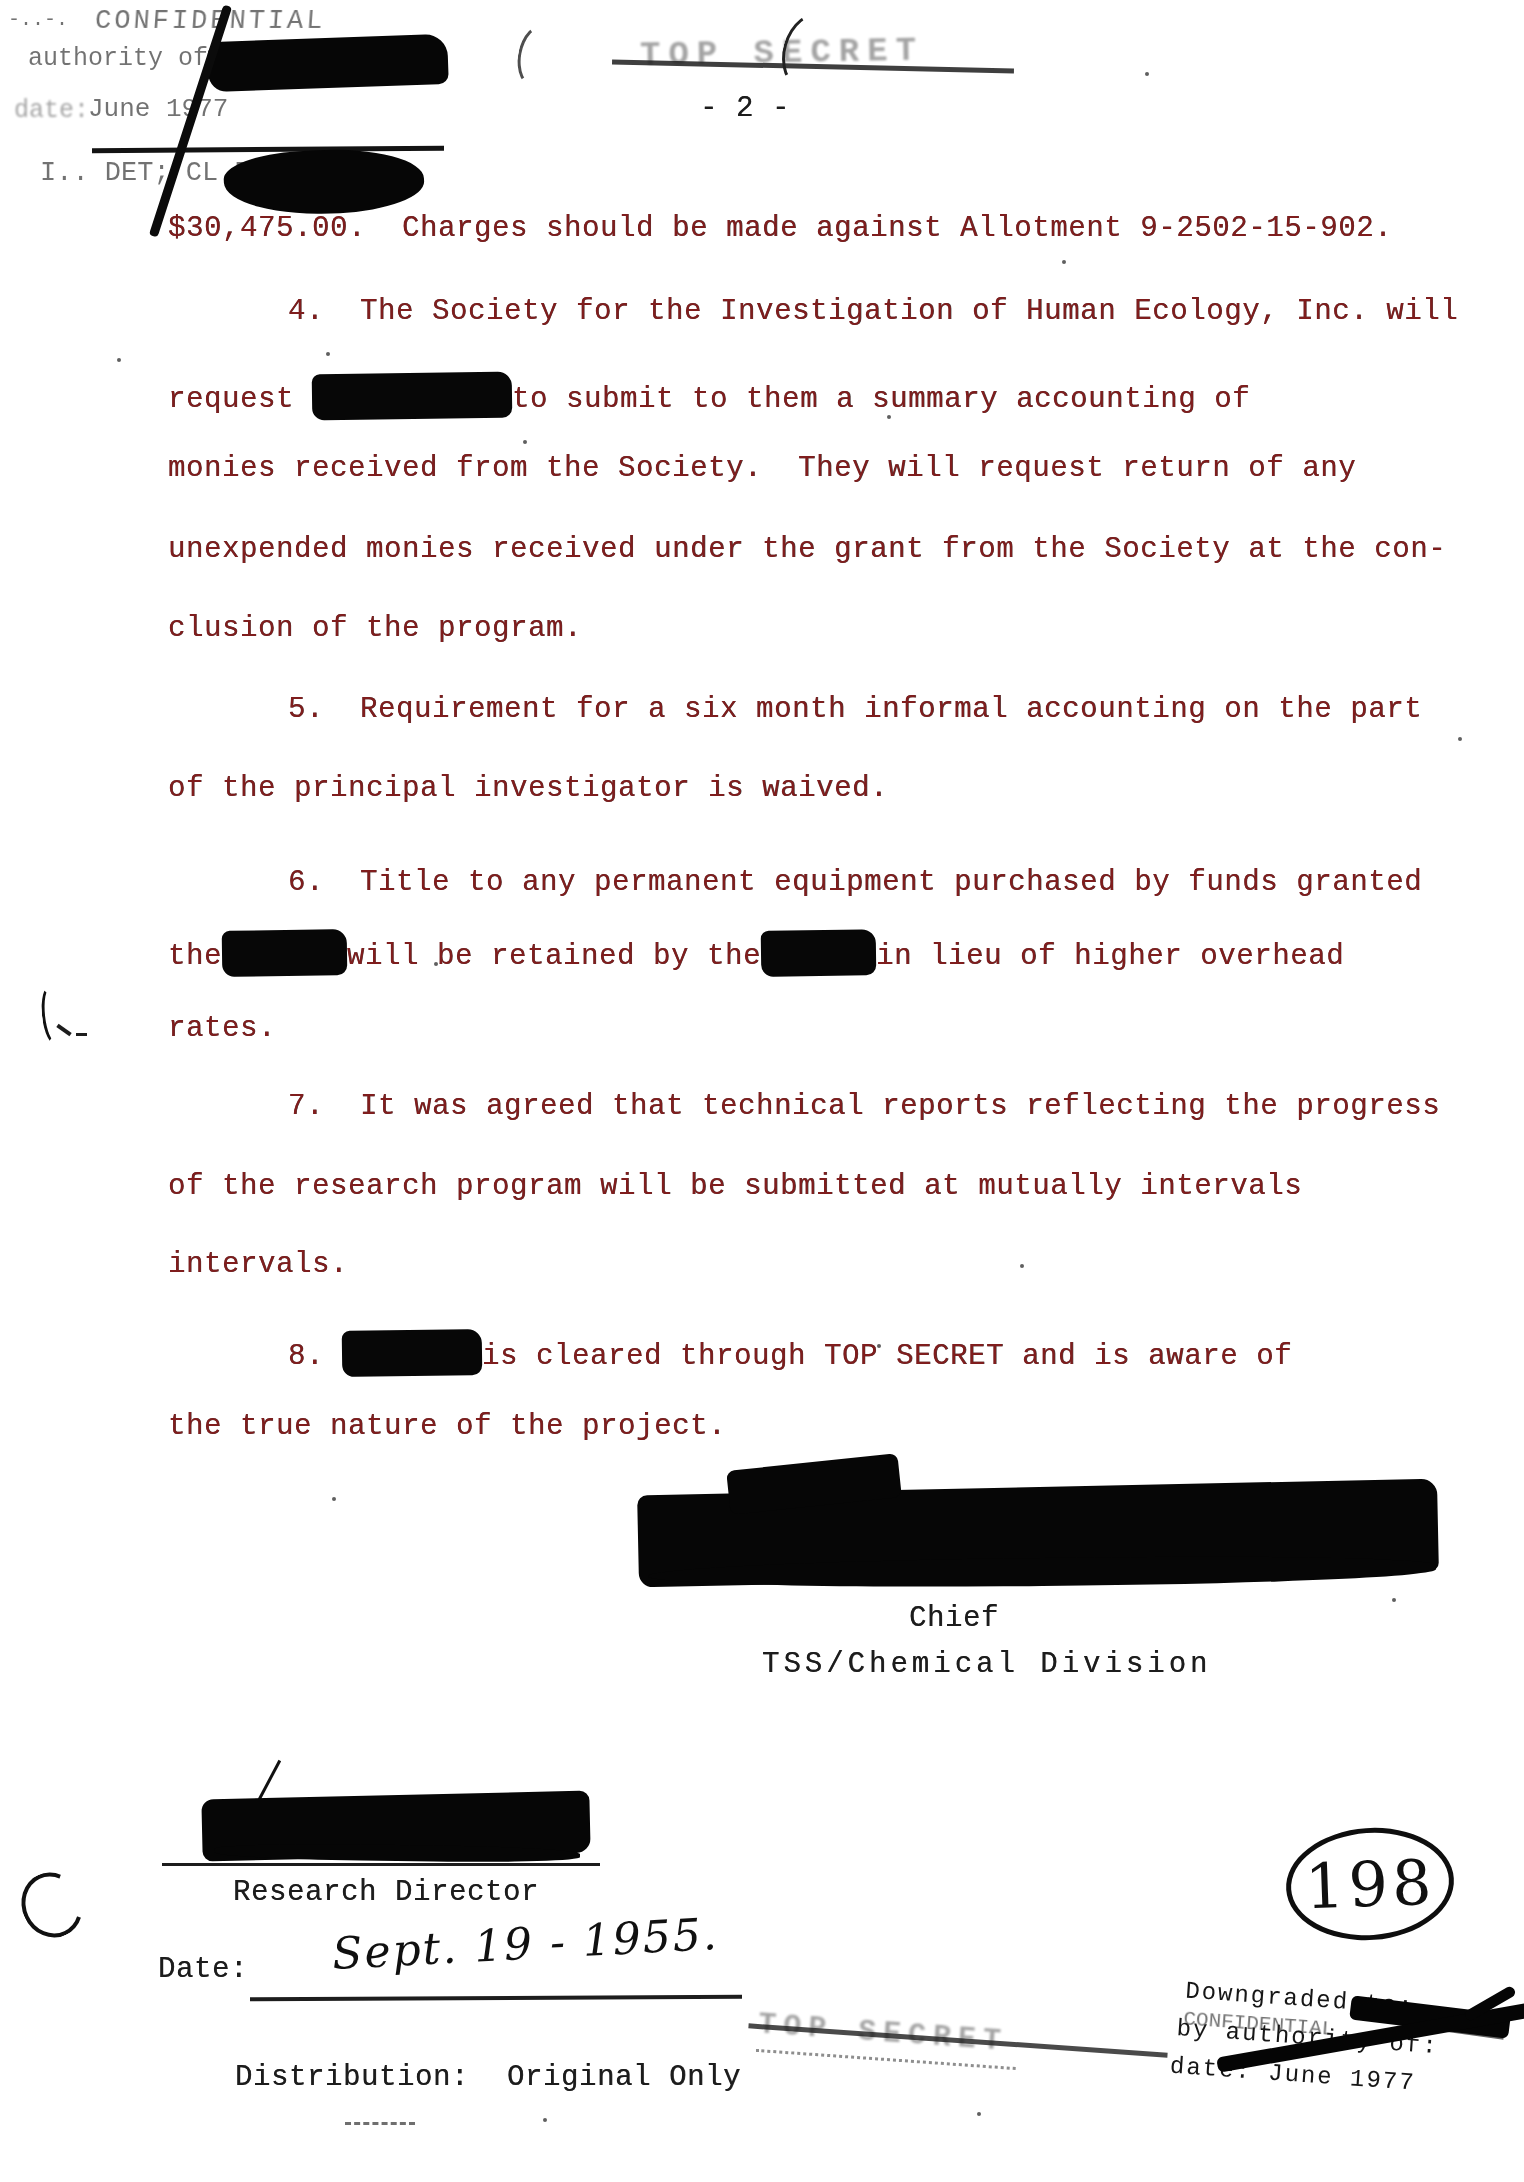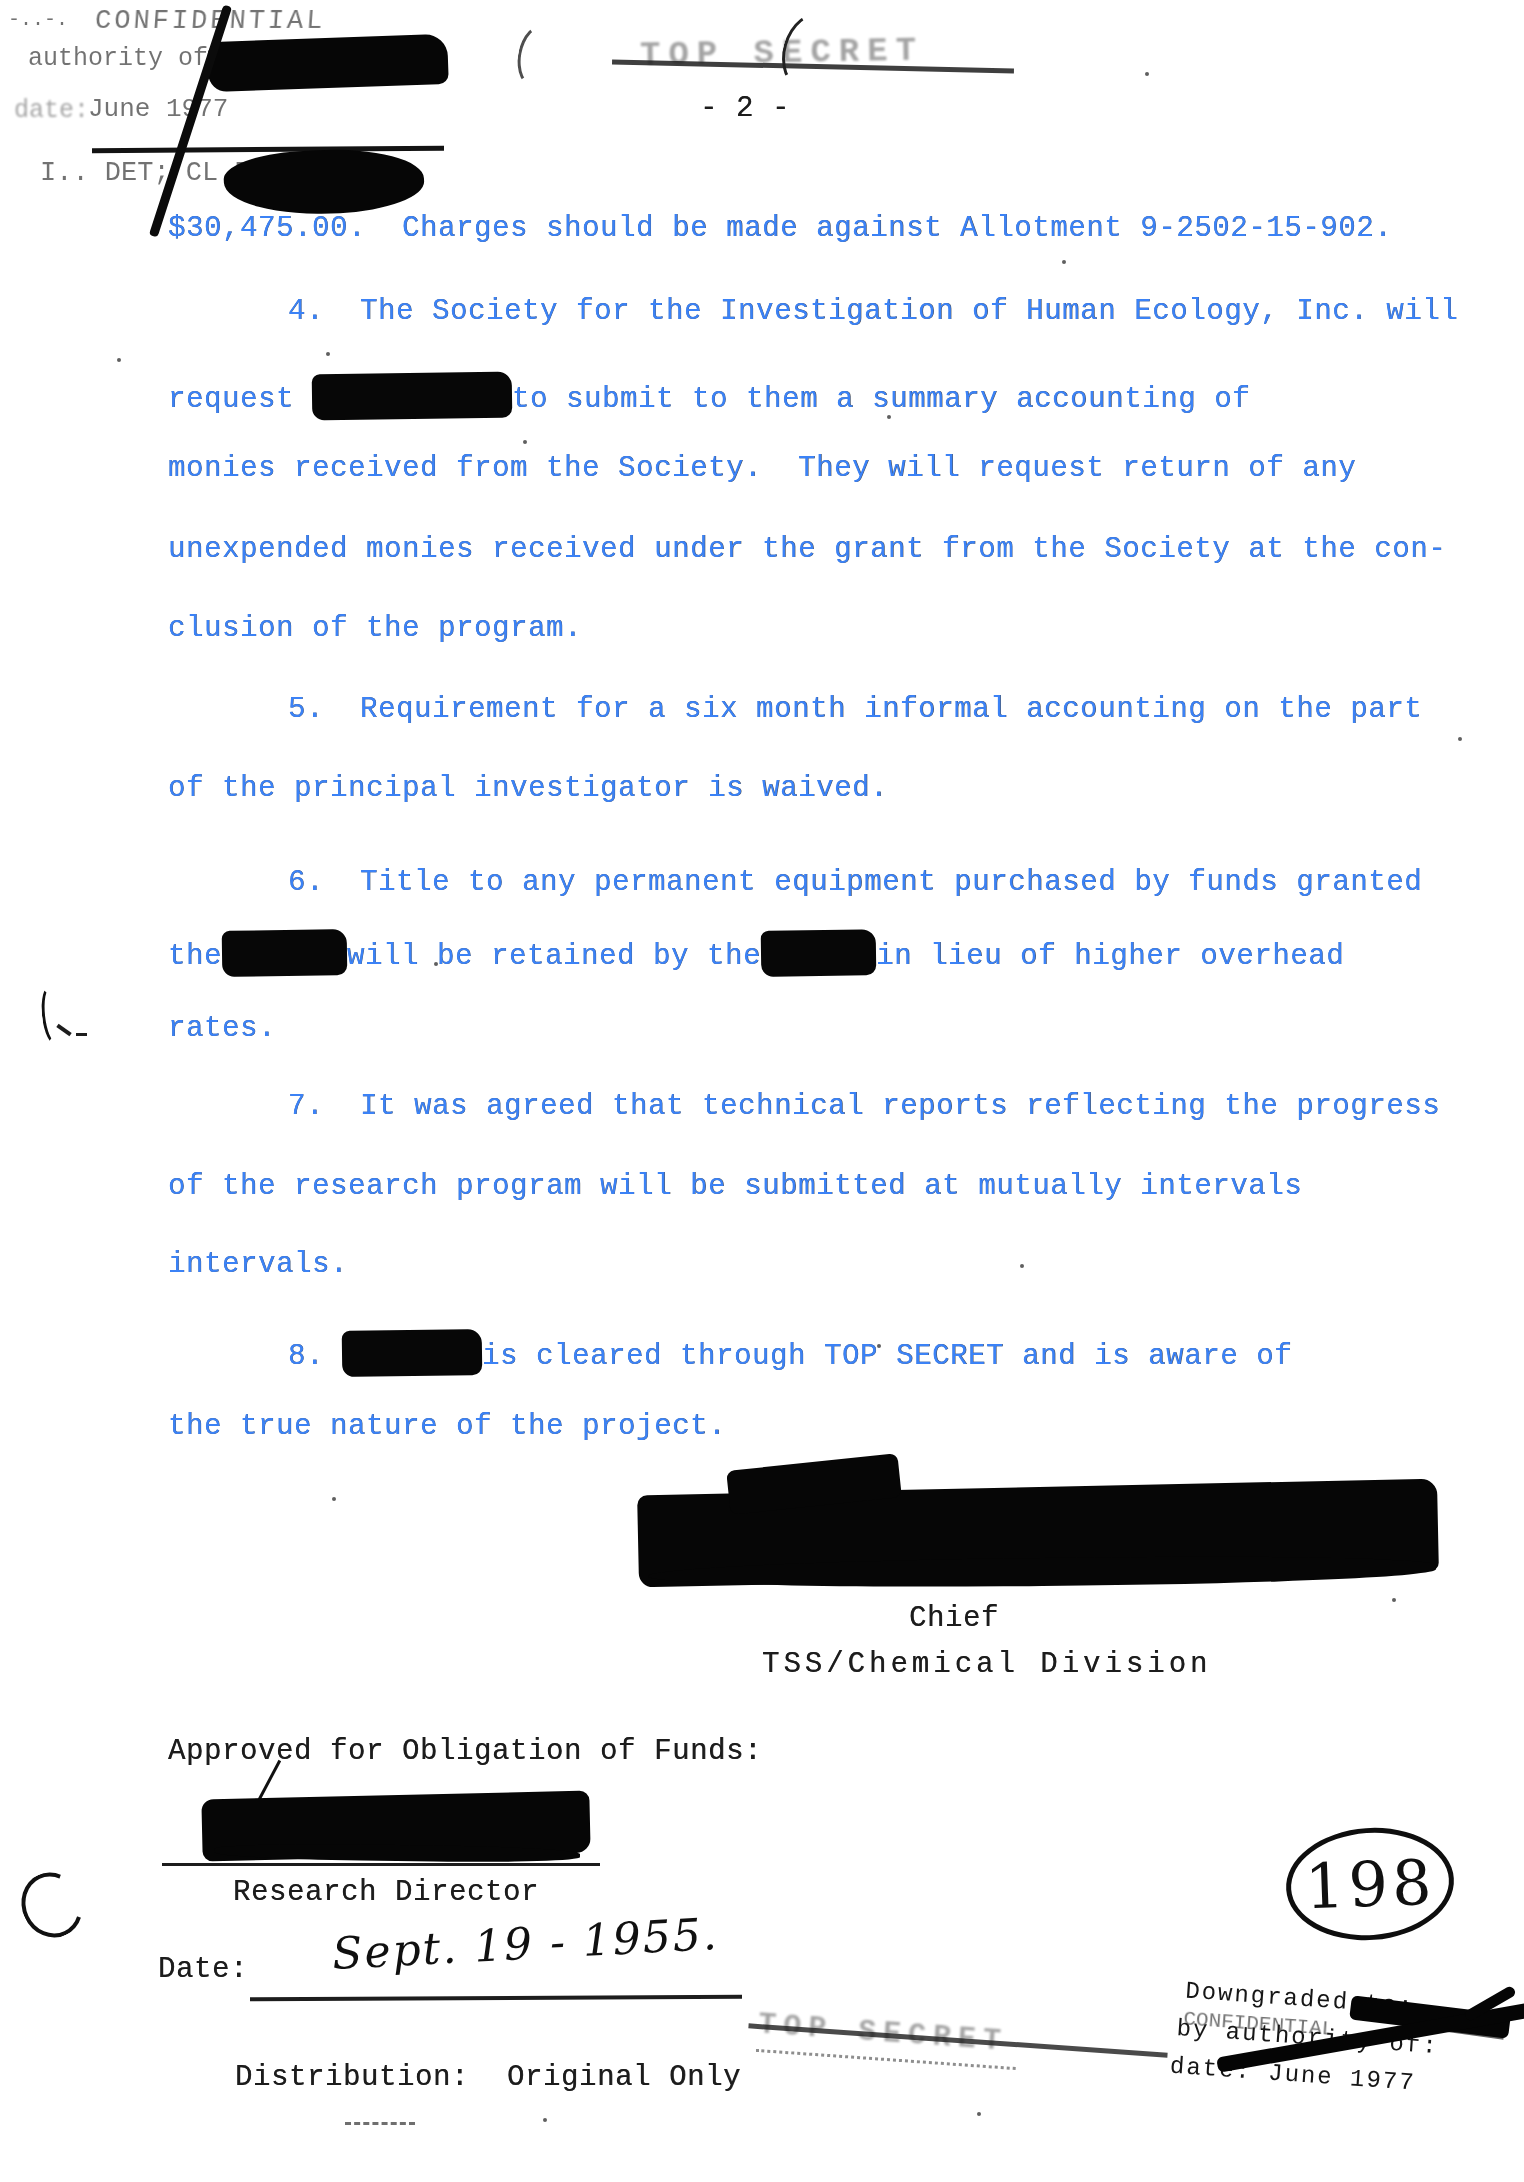--- a/index.html
+++ b/index.html
@@ -8,21 +8,21 @@
     background:#ffffff;
     font-family:"Liberation Mono", monospace;
     color:#1d1d1d;
   }
   .page{position:absolute;inset:0;}
 
   
   .bline{
     position:absolute;left:168px;
     font-size:29px;letter-spacing:.6px;white-space:pre;
-    color:#3b82f6;text-shadow:.3px .3px 0 #4a4a4a;
+    color:#7f1d1d;text-shadow:.3px .3px 0 #4a4a4a;
   }
   .redact-inline{
     display:inline-block;height:46px;background:#070707;
     vertical-align:-12px;border-radius:8px 14px 10px 12px;
     transform:rotate(-.8deg);
   }
 
   
   .degraded{opacity:.55;filter:blur(.5px) contrast(1.5);}
   .xdegraded{opacity:.38;filter:blur(.9px);}
@@ -103,21 +103,20 @@
   <div class="strike" style="left:56px;top:1028px;width:16px;height:4px;transform:rotate(35deg);"></div>
   <div class="strike" style="left:76px;top:1033px;width:11px;height:3px;"></div>
   <div style="position:absolute;left:22px;top:1872px;width:52px;height:58px;border:4px solid #111;border-right-color:transparent;border-radius:50%;transform:rotate(-25deg);"></div>
 
   <div class="redact-blob" style="left:638px;top:1487px;width:800px;height:92px;border-radius:10px 16px 8px 14px;transform:rotate(-1.2deg);"></div>
   <div class="redact-blob" style="left:728px;top:1462px;width:172px;height:44px;border-radius:8px;transform:rotate(-6deg);"></div>
   <div class="redact-blob" style="left:648px;top:1558px;width:788px;height:28px;border-radius:50% 40% 45% 50%;transform:rotate(-.6deg);"></div>
   <span class="footline" style="left:878px;top:1602px;margin-left:31px;">Chief</span>
   <span class="footline" style="left:762px;top:1648px;letter-spacing:4px;">TSS/Chemical Division</span>
 
-  <span class="footline" style="left:168px;top:1735px;">Approved for Obligation of Funds:</span>
   <div class="strike" style="left:268px;top:1758px;width:3px;height:44px;transform:rotate(28deg);background:#111;"></div>
   <div class="redact-blob" style="left:202px;top:1795px;width:388px;height:62px;border-radius:12px 10px 14px 10px;transform:rotate(-1.3deg);"></div>
   <div class="redact-blob" style="left:214px;top:1845px;width:366px;height:16px;border-radius:40%;transform:rotate(.8deg);"></div>
   <div class="strike" style="left:162px;top:1863px;width:438px;height:3px;"></div>
   <span class="footline" style="left:233px;top:1876px;">Research Director</span>
 
   <span class="footline" style="left:158px;top:1953px;">Date:</span>
   <span class="hand" style="position:absolute;left:332px;top:1918px;font-size:44px;font-style:italic;letter-spacing:2px;transform:rotate(-3deg);">Sept. 19 - 1955.</span>
   <div class="strike" style="left:250px;top:1996px;width:492px;height:4px;transform:rotate(-.3deg);"></div>
 

